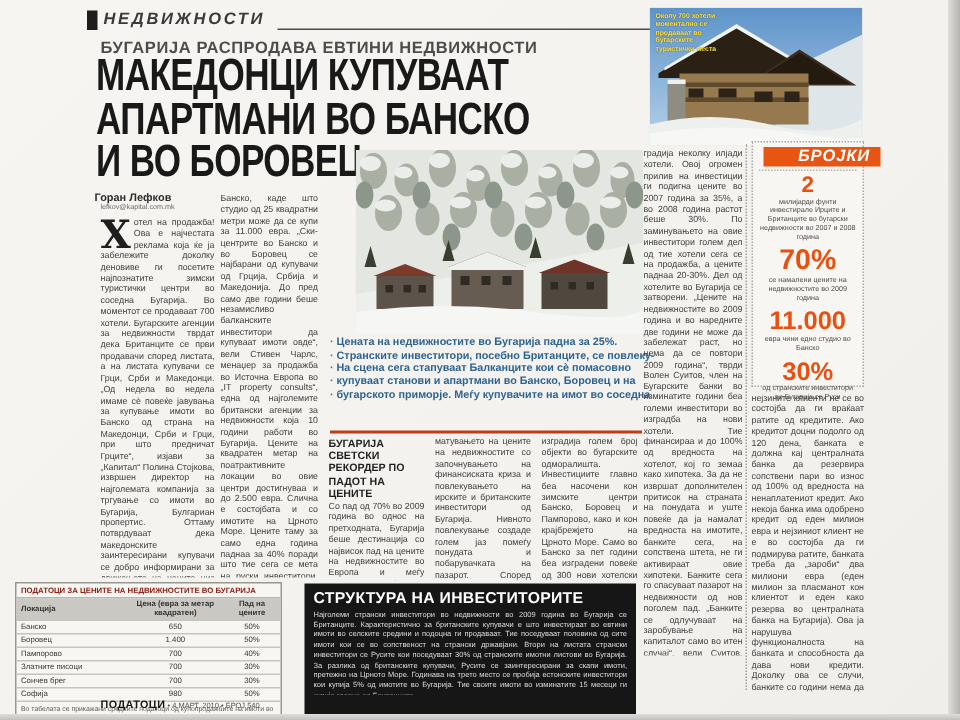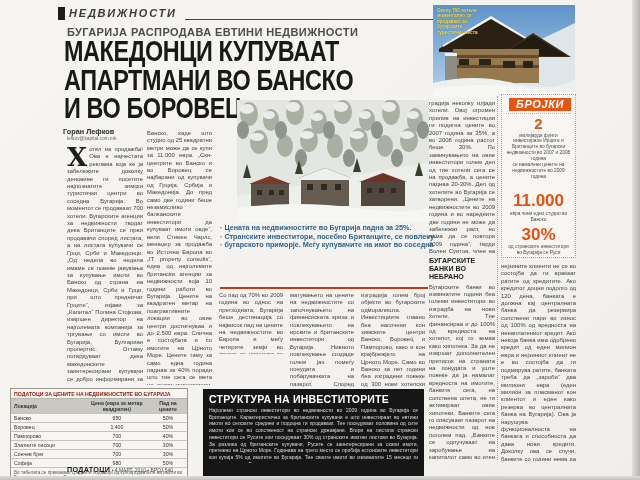--- a/index.html
+++ b/index.html
@@ -40,21 +40,21 @@
   .redrule{background:#c23a1c;height:2px;}
   .dotdiv{border-left:1px dotted #a09f99;width:0;}
   
   .numbox{
     border:1px dotted #aaa9a2;background:#f7f6f2;box-sizing:border-box;padding:3px 4px;
   }
   .numbox-head{display:flex;align-items:center;gap:3px;margin-bottom:2px;}
   .numbox-square{width:9px;height:9px;background:#9b9a95;}
   .numbox-title{
     background:#e85512;color:#fff;font-weight:900;font-style:italic;font-size:11px;
-    padding:0 7px 1px 7px;letter-spacing:.6px;flex:1;text-align:center;
+    padding:0 7px 1px 23px;letter-spacing:.6px;flex:1;text-align:center;
   }
   .numbox-sep{border-top:1px dotted #b5b4ad;margin:2px 0;}
   .num-val{color:#e8500f;font-weight:900;text-align:center;line-height:1.05;}
   .num-cap{font-size:4.8px;line-height:5.7px;color:#4c4c4c;text-align:center;margin-top:1px;}
   
   .ptable{border:1px solid #99988f;background:#f7f6f2;box-sizing:border-box;font-size:5.2px;color:#333;}
   .ptable-title{font-size:5.2px;font-weight:bold;color:#8b2015;padding:1.5px 3px;border-bottom:1px solid #b5b4ad;}
   .ptable-row{display:flex;border-bottom:1px solid #c6c5bd;align-items:center;}
   .ptable-row>div{padding:1px 3px;}
   .ptable-head{background:#c9c8c2;font-weight:bold;}
@@ -195,58 +195,61 @@
         <polygon points="58,74 62,60 66,74"></polygon>
       <polygon points="116,72 120,58 124,72"></polygon>
         <polygon points="178,76 182,62 186,76"></polygon>
     </g>
   </svg>
 </div>
 
 <div class="abs" style="left:220px;top:224px;width:210px;">
   <div class="standfirst-line">Цената на недвижностите во Бугарија падна за 25%.</div>
   <div class="standfirst-line">Странските инвеститори, посебно Британците, се повлеку-</div>
+  <div class="standfirst-line">На сцена сега стапуваат Балканците кои сѐ помасовно</div>
+  <div class="standfirst-line">купуваат станови и апартмани во Банско, Боровец и на</div>
   <div class="standfirst-line">бугарското приморје. Меѓу купувачите на имот во соседна</div>
 </div>
 <div class="abs redrule" style="left:220px;top:287px;width:208px;"></div>
 
 <div class="abs bodytext" style="left:67px;top:146px;width:76px;height:239px;">
   <span class="dropcap">Х</span><span>отел на продажба! Ова е најчестата реклама која ќе ја забележите доколку деновиве ги посетите најпознатите зимски туристички центри во соседна Бугарија. Во моментот се продаваат 700 хотели. Бугарските агенции за недвижности тврдат дека Британците се први продавачи според листата, а на листата купувачи се Грци, Срби и Македонци. „Од недела во недела имаме сѐ повеќе јавувања за купување имоти во Банско од страна на Македонци, Срби и Грци, при што предничат Грците“, изјави за „Капитал“ Полина Стојкова, извршен директор на најголемата компанија за тргување со имоти во Бугарија, Булгариан пропертис. Оттаму потврдуваат дека македонските заинтересирани купувачи се добро информирани за движењето на цените низ цела Бугарија, но нивниот интерес главно е насочен кон туристичките центри во Западна Бугарија. Најевтини се становите во</span>
 </div>
 <div class="abs bodytext" style="left:147px;top:130px;width:65px;height:255px;">Банско, каде што студио од 25 квадратни метри може да се купи за 11.000 евра. „Ски-центрите во Банско и во Боровец се најбарани од купувачи од Грција, Србија и Македонија. До пред само две години беше незамисливо балканските инвеститори да купуваат имоти овде“, вели Стивен Чарлс, менаџер за продажба во Источна Европа во „IT property consults“, една од најголемите британски агенции за недвижности која 10 години работи во Бугарија. Цените на квадратен метар на поатрактивните локации во овие центри достигнуваа и до 2.500 евра. Слична е состојбата и со имотите на Црното Море. Цените таму за само една година паднаа за 40% поради што тие сега се мета на руски инвеститори. Во бугарските приморски дестинации сега може да се најдат станови од 400 евра за метар квадратен.</div>
 
 <div class="abs" style="left:219px;top:292px;width:64px;height:95px;overflow:hidden;">
+  <div class="colhead">БУГАРИЈА СВЕТСКИ РЕКОРДЕР ПО ПАДОТ НА ЦЕНИТЕ</div>
   <div class="bodytext" style="height:62px;">Со пад од 70% во 2009 година во однос на претходната, Бугарија беше дестинација со највисок пад на цените на недвижностите во Европа и меѓу четирите земји во светот, се наведува во истражувањето на Меѓународната федерација за недвижности. Аналитичарите на федерацијата го поврзуваат но-</div>
 </div>
 <div class="abs bodytext" style="left:290px;top:292px;width:64px;height:95px;">матувањето на цените на недвижностите со започнувањето на финансиската криза и повлекувањето на ирските и британските инвеститори од Бугарија. Нивното повлекување создаде голем јаз помеѓу понудата и побарувачката на пазарот. Според податоците на бугарската статистичка служба, во 2007 и 2008 година британските инвеститори во бугарски недвижности вложија две милијарди фунти и</div>
 <div class="abs bodytext" style="left:361px;top:292px;width:64px;height:95px;">изградија голем број објекти во бугарските одморалишта. Инвестициите главно беа насочени кон зимските центри Банско, Боровец и Пампорово, како и кон крајбрежјето на Црното Море. Само во Банско за пет години беа изградени повеќе од 300 нови хотелски комплекси и апартмански населби, а странските фондови из-</div>
 
 <div class="abs" style="left:429px;top:100px;width:66px;height:362px;overflow:hidden;">
   <div class="bodytext" style="height:155px;">градија неколку илјади хотели. Овој огромен прилив на инвестиции ги подигна цените во 2007 година за 35%, а во 2008 година растот беше 30%. По заминувањето на овие инвеститори голем дел од тие хотели сега се на продажба, а цените паднаа 20-30%. Дел од хотелите во Бугарија се затворени. „Цените на недвижностите во 2009 година и во наредните две години не може да забележат раст, но нема да се повтори 2009 година“, тврди Волен Суитов, член на Меѓународната федерација за недвижности. Но, нема да се повтори ни инвестицискиот бум во недвижности од 2007 и 2008 година. Бугарските туристички центри, тврди Суитов, и понатаму ќе останат интересни за инвеститорите од регионот.</div>
-  <div class="colhead" style="margin-top:2px;">БУГАРСКИТЕ БАНКИ ВО НЕБРАНО</div>
   <div class="bodytext" style="height:182px;">Бугарските банки во изминатите години беа големи инвеститори во изградба на нови хотели. Тие финансираа и до 100% од вредноста на хотелот, кој го земаа како хипотека. За да не извршат дополнителен притисок на страната на понудата и уште повеќе да ја намалат вредноста на имотите, банките сега, на сопствена штета, не ги активираат овие хипотеки. Банките сега го спасуваат пазарот на недвижности од нов поголем пад. „Банките се одлучуваат на заробување на капиталот само во итен случај“, вели Суитов, кој истовремено нагласува дека ваквата практика може да ги чини многу доколку</div>
 </div>
 
 <div class="abs dotdiv" style="left:497px;top:96px;height:364px;"></div>
 
 <div class="abs numbox" style="left:501px;top:94px;width:75px;height:164px;">
   <div class="numbox-head">
     <div class="numbox-square"></div>
     <div class="numbox-title">БРОЈКИ</div>
   </div>
   <div class="numbox-sep"></div>
   <div>
     <div class="num-val" style="font-size:15px;">2</div>
     <div class="num-cap">милијарди фунти инвестирале Ирците и Британците во бугарски недвижности во 2007 и 2008 година</div>
   </div>
   <div>
+    <div class="num-val" style="font-size:19px;margin-top:3px;">70%</div>
     <div class="num-cap">се намалени цените на недвижностите во 2009 година</div>
   </div>
   <div>
-    <div class="num-val" style="font-size:17px;margin-top:13px;">11.000</div>
+    <div class="num-val" style="font-size:17px;margin-top:3px;">11.000</div>
     <div class="num-cap">евра чини едно студио во Банско</div>
   </div>
   <div>
     <div class="num-val" style="font-size:17px;margin-top:3px;">30%</div>
     <div class="num-cap">од странските инвеститори во Бугарија се Руси</div>
   </div>
 </div>
 
 <div class="abs bodytext" style="left:501px;top:263px;width:75px;height:198px;">нејзините клиенти не се во состојба да ги враќаат ратите од кредитите. Ако кредитот доцни подолго од 120 дена, банката е должна кај централната банка да резервира сопствени пари во износ од 100% од вредноста на ненаплатениот кредит. Ако некоја банка има одобрено кредит од еден милион евра и нејзиниот клиент не е во состојба да ги подмирува ратите, банката треба да „зароби“ два милиони евра (еден милион за пласманот кон клиентот и еден како резерва во централната банка на Бугарија). Ова ја нарушува функционалноста на банката и способноста да дава нови кредити. Доколку ова се случи, банките со години нема да даваат кредити за имоти, а пазарот на недвижности ќе падне. Бугарските експерти за недвижности предупредуваат на уште еден пад на цените.</div>
 

